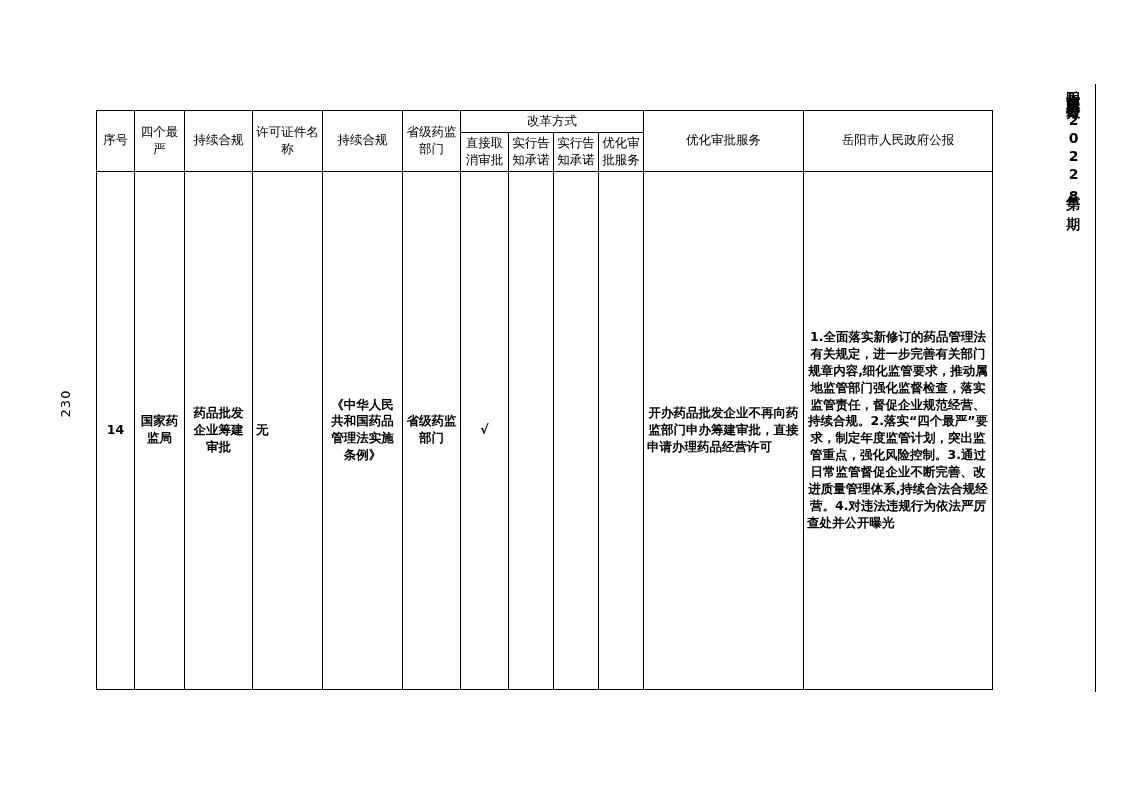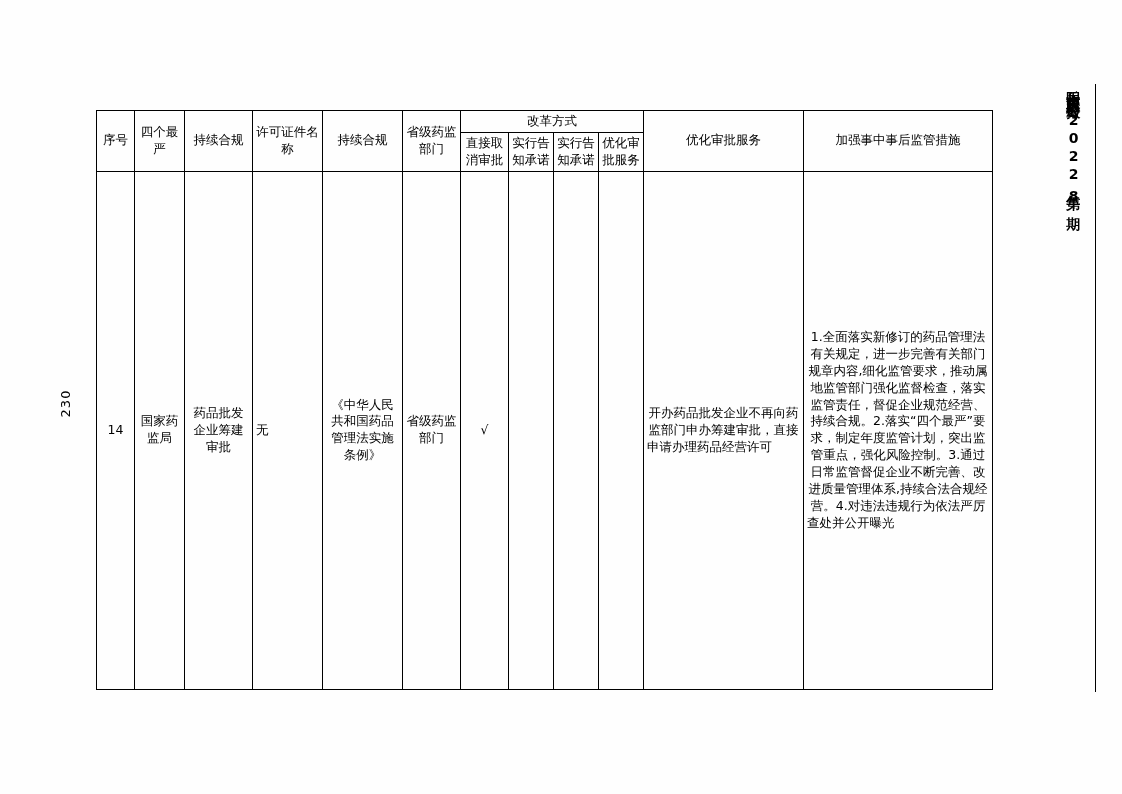--- a/index.html
+++ b/index.html
@@ -80,21 +80,21 @@
     table-layout: fixed;
   }
   table.reform th,
   table.reform td {
     border: 1px solid #000;
     padding: 2px 3px;
     font-size: 12.5px;
     line-height: 1.35;
     vertical-align: middle;
     text-align: center;
-    font-weight: normal;
+    font-weight: bold;
   }
   table.reform th {
     font-weight: normal;
   }
   .hdr-tall {
     height: 28px;
   }
   .vert-2 {
     
     line-height: 1.25;
@@ -166,21 +166,21 @@
       <thead>
         <tr>
           <th rowspan="2" class="hdr-tall cell-narrow">序号</th>
           <th rowspan="2" class="hdr-tall cell-narrow">四个最严</th>
           <th rowspan="2" class="hdr-tall cell-narrow">持续合规</th>
           <th rowspan="2" class="hdr-tall cell-narrow">许可证件名称</th>
           <th rowspan="2" class="hdr-tall cell-narrow">持续合规</th>
           <th rowspan="2" class="hdr-tall cell-narrow">省级药监部门</th>
           <th colspan="4">改革方式</th>
           <th rowspan="2" class="hdr-tall">优化审批服务</th>
-          <th rowspan="2" class="hdr-tall">加强事中事后监管措施</th>
+          <th rowspan="2" class="hdr-tall">岳阳市人民政府公报</th>
         </tr>
         <tr>
           <th class="vert-2">直接取消审批</th>
           <th class="vert-2">实行告知承诺</th>
           <th class="vert-2">实行告知承诺</th>
           <th class="vert-2">优化审批服务</th>
         </tr>
       </thead>
       <tbody>
         <tr>

